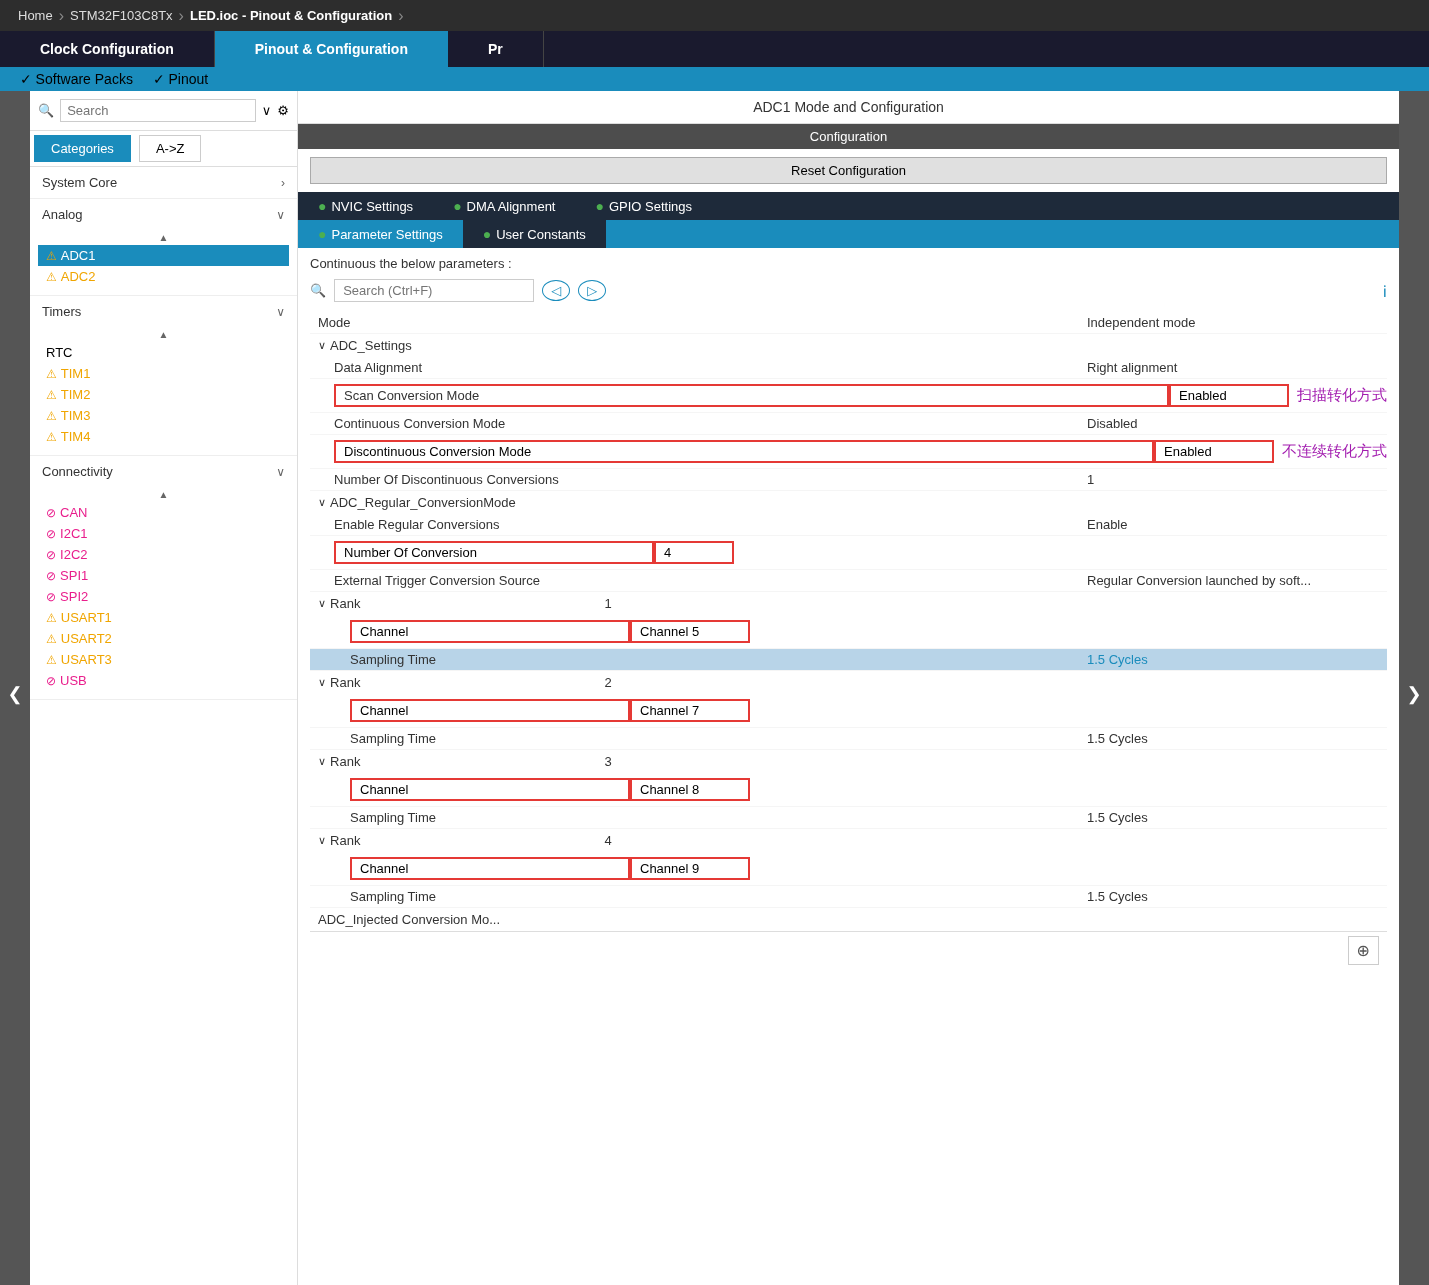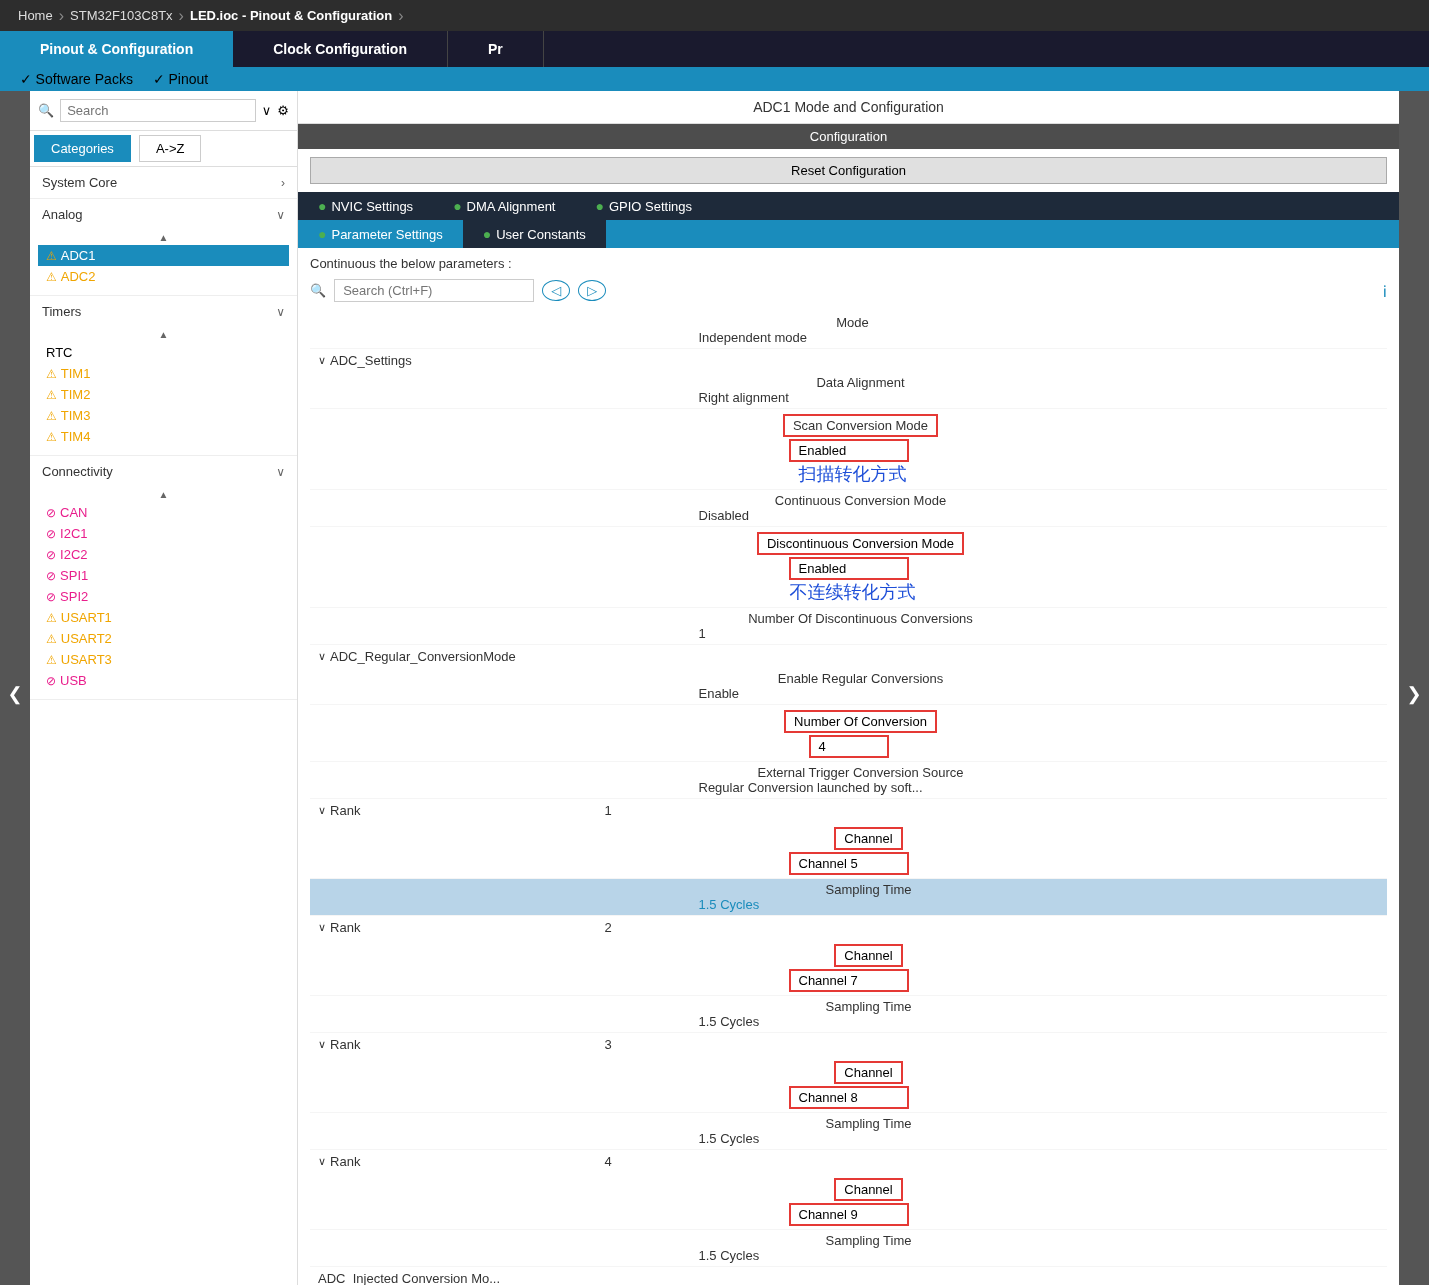--- a/index.html
+++ b/index.html
@@ -265,21 +265,20 @@
       margin-left: auto;
       color: #1a8cbc;
       font-size: 16px;
     }
     .param-row {
       display: flex;
       align-items: center;
       padding: 3px 0;
       font-size: 13px;
       border-bottom: 1px solid #f5f5f5;
-      flex-direction: column;
     }
     .param-row.highlighted {
       background: #b8d4e8;
     }
     .param-name {
       flex: 1;
       padding-left: 8px;
       color: #333;
     }
     .param-name.indented {
@@ -303,22 +302,22 @@
       display: flex;
       align-items: center;
       gap: 4px;
     }
     .section-label .chevron {
       font-size: 11px;
     }
 
     
     .annotation {
-      color: #1d4ed8;
-      font-size: 18px;
+      color: #a21caf;
+      font-size: 15px;
       margin-left: 8px;
     }
 
     
     .scroll-track {
       width: 8px;
       background: #e0e0e0;
       position: relative;
     }
 
@@ -356,22 +355,22 @@
 <div class="breadcrumb-bar">
   <span class="breadcrumb-item">Home</span>
   <span class="breadcrumb-sep">›</span>
   <span class="breadcrumb-item">STM32F103C8Tx</span>
   <span class="breadcrumb-sep">›</span>
   <span class="breadcrumb-item active">LED.ioc - Pinout &amp; Configuration</span>
   <span class="breadcrumb-sep">›</span>
 </div>
 
 <div class="tab-bar">
+  <div class="tab-item partial">Clock Configuration</div>
   <div class="tab-item active">Pinout &amp; Configuration</div>
-  <div class="tab-item partial">Clock Configuration</div>
   <div class="tab-item partial">Pr</div>
 </div>
 
 <div class="sub-tab-bar">
   <span class="sub-tab-item">✓ Software Packs</span>
   <span class="sub-tab-item">✓ Pinout</span>
 </div>
 
 <div class="main-layout">
 

